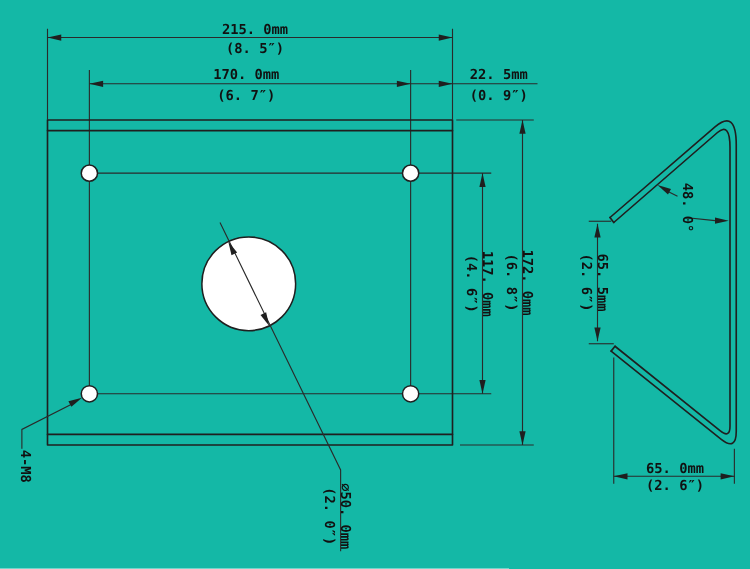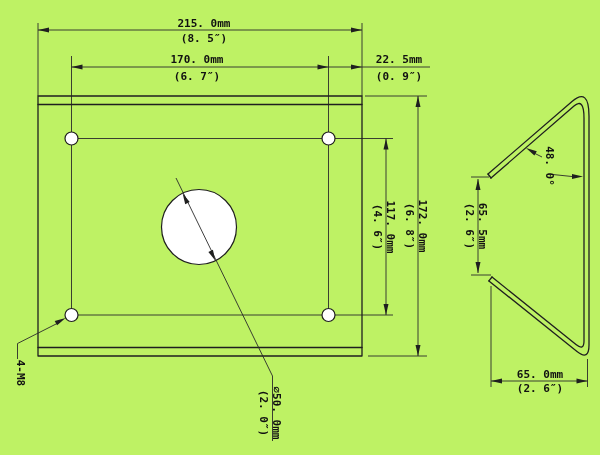--- a/index.html
+++ b/index.html
@@ -1,16 +1,16 @@
 <!DOCTYPE html>
 <html><head>
 <meta charset="utf-8">
 <style>
   html,body{margin:0;padding:0;background:#fff;}
-  .canvas{position:relative;width:600px;height:455px;background:#bef264;overflow:hidden;}
+  .canvas{position:relative;width:600px;height:455px;background:#14b8a6;overflow:hidden;}
   svg{display:block;}
   .part{stroke:#1f1f1f;stroke-width:1.3;fill:none;stroke-linejoin:round;stroke-linecap:round;}
   .thin{stroke:#2a2a2a;stroke-width:0.9;fill:none;}
   .arr{fill:#1f1f1f;stroke:none;}
   .hole{fill:#ffffff;stroke:#1f1f1f;stroke-width:1.2;}
   text{font-family:"DejaVu Sans Mono", monospace;font-weight:bold;font-size:11px;fill:#111;}
 </style>
 </head>
 <body>
 

